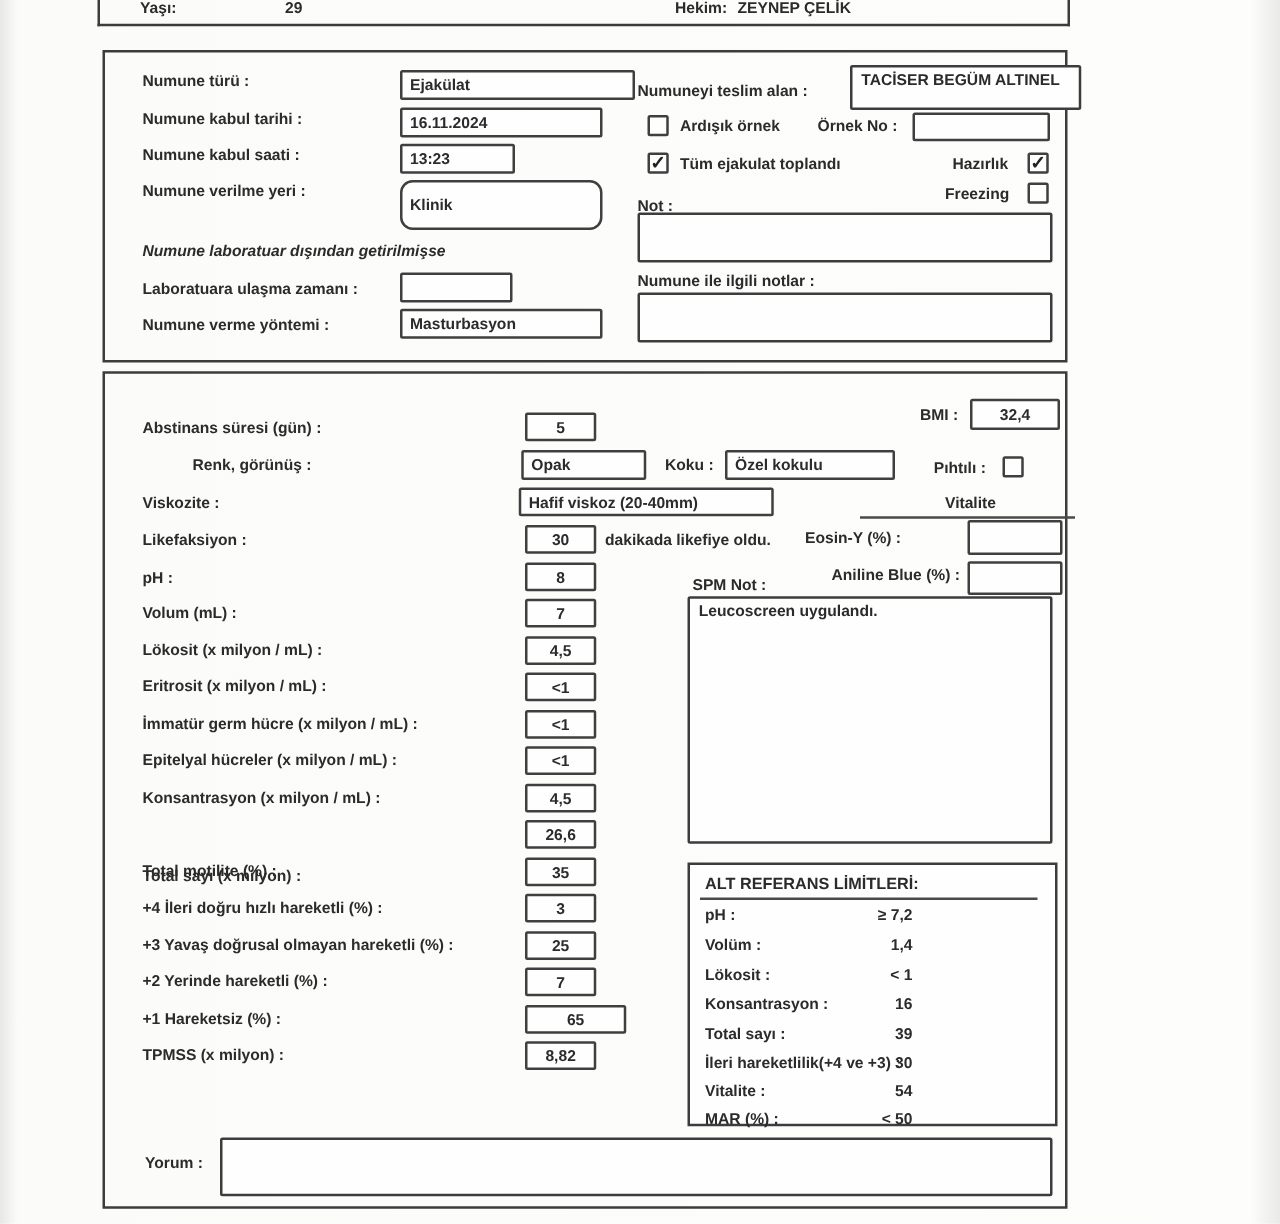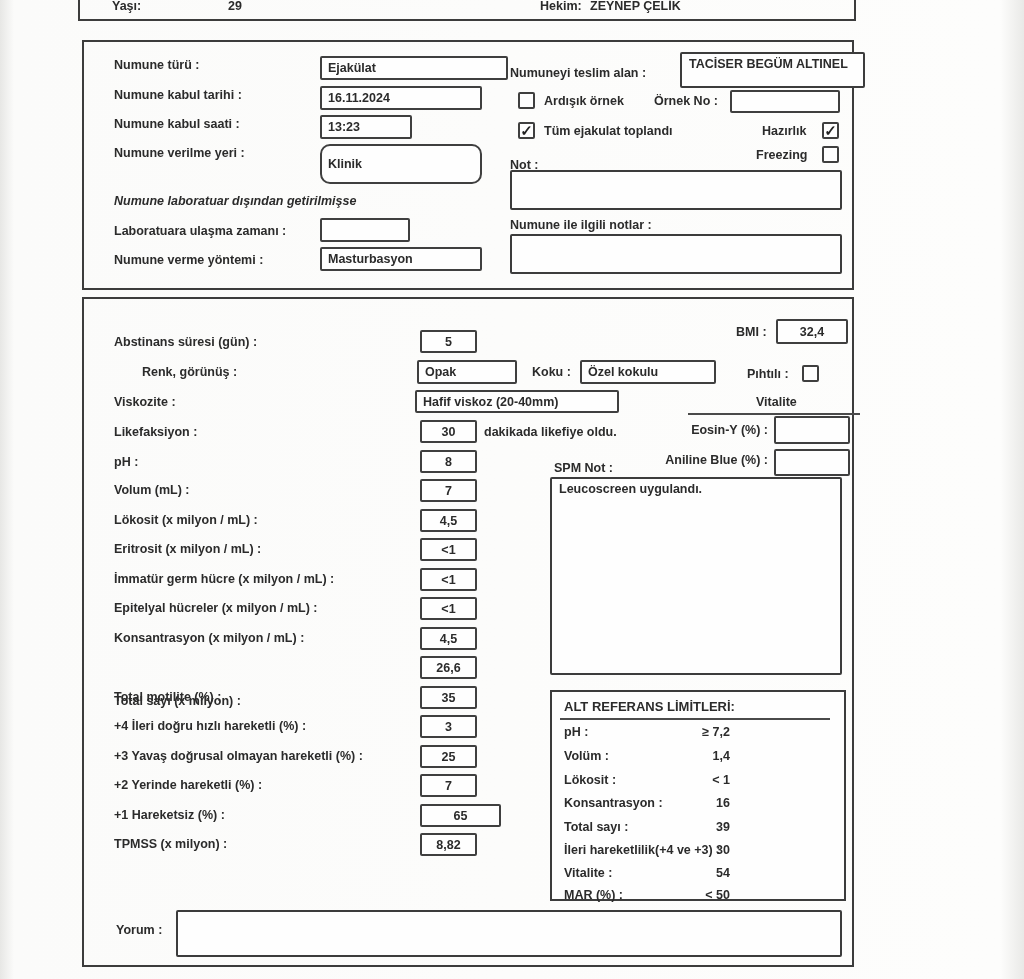--- a/index.html
+++ b/index.html
@@ -89,36 +89,36 @@
   <div class="abs notebox" style="left:426px;top:192px;width:332px;height:40px;"></div>
 </div>
 
 <div class="abs frame" style="left:82px;top:297px;width:768px;height:666px;">
 
   <span class="abs lbl" style="left:30px;top:36px;">Abstinans süresi (gün) :</span>
   <div class="abs vbox" style="left:336px;top:31px;width:57px;height:23px;">5</div>
   <span class="abs lbl" style="left:652px;top:26px;">BMI :</span>
   <div class="abs vbox" style="left:692px;top:20px;width:72px;height:25px;">32,4</div>
 
-  <span class="abs lbl" style="left:18px;top:66px;padding-left:40px;">Renk, görünüş :</span>
+  <span class="abs lbl" style="left:30px;top:66px;padding-left:40px;">Renk, görünüş :</span>
   <div class="abs vbox vbox-left" style="left:333px;top:61px;width:100px;height:24px;">Opak</div>
   <span class="abs lbl" style="left:448px;top:66px;">Koku :</span>
   <div class="abs vbox vbox-left" style="left:496px;top:61px;width:136px;height:24px;">Özel kokulu</div>
   <span class="abs lbl" style="left:663px;top:68px;">Pıhtılı :</span>
   <div class="abs chk" style="left:718px;top:66px;"></div>
 
   <span class="abs lbl" style="left:30px;top:96px;">Viskozite :</span>
   <div class="abs vbox vbox-left" style="left:331px;top:91px;width:204px;height:23px;">Hafif viskoz (20-40mm)</div>
   <span class="abs lbl" style="left:672px;top:96px;">Vitalite</span>
   <div class="abs rline" style="left:604px;top:114px;width:172px;"></div>
 
   <span class="abs lbl" style="left:30px;top:126px;">Likefaksiyon :</span>
   <div class="abs vbox" style="left:336px;top:121px;width:57px;height:23px;">30</div>
   <span class="abs lbl" style="left:400px;top:126px;font-weight:bold;">dakikada likefiye oldu.</span>
-  <span class="abs lbl" style="left:560px;top:124px;width:124px;text-align:right;">Eosin-Y (%) :</span>
+  <span class="abs lbl" style="left:560px;top:124px;width:124px;">Eosin-Y (%) :</span>
   <div class="abs vbox" style="left:690px;top:117px;width:76px;height:28px;"></div>
 
   <span class="abs lbl" style="left:30px;top:156px;">pH :</span>
   <div class="abs vbox" style="left:336px;top:151px;width:57px;height:23px;">8</div>
   <span class="abs lbl" style="left:470px;top:162px;">SPM Not :</span>
   <span class="abs lbl" style="left:544px;top:154px;width:140px;text-align:right;">Aniline Blue (%) :</span>
   <div class="abs vbox" style="left:690px;top:150px;width:76px;height:27px;"></div>
 
   <div class="abs notebox" style="left:466px;top:178px;width:292px;height:198px;">Leucoscreen uygulandı.</div>
 

